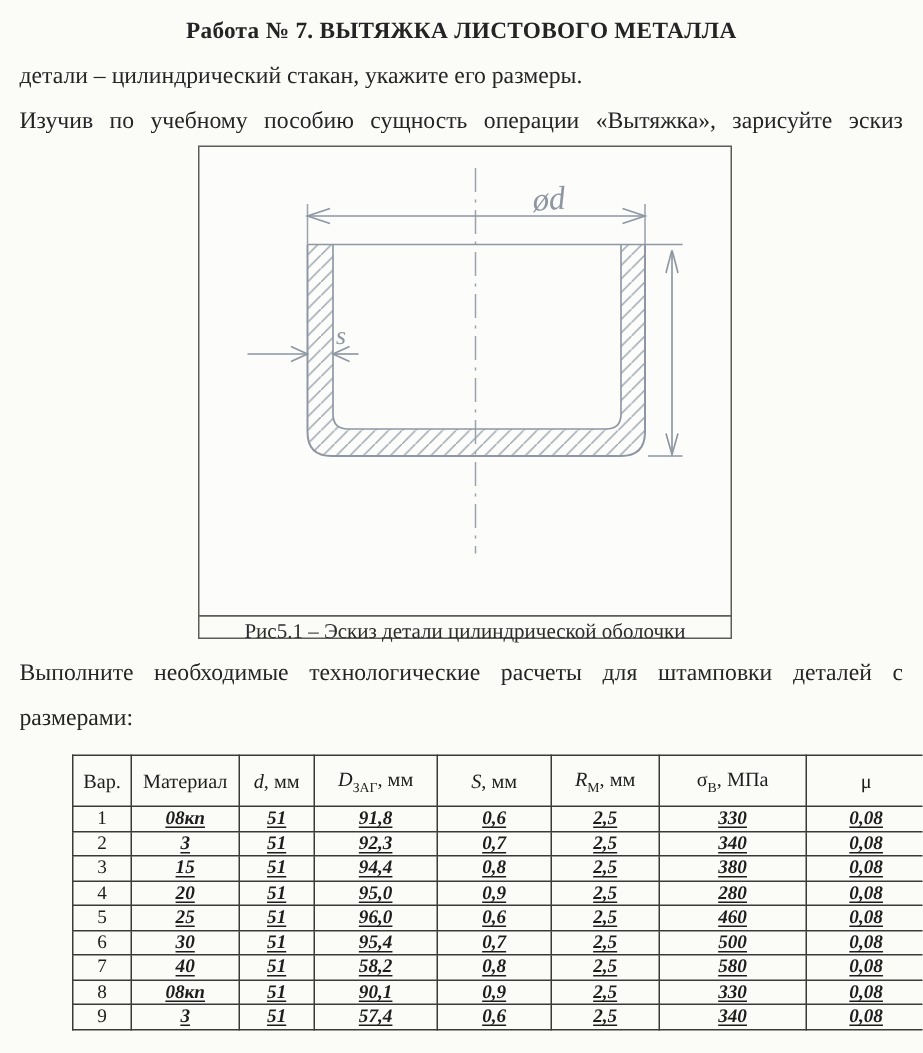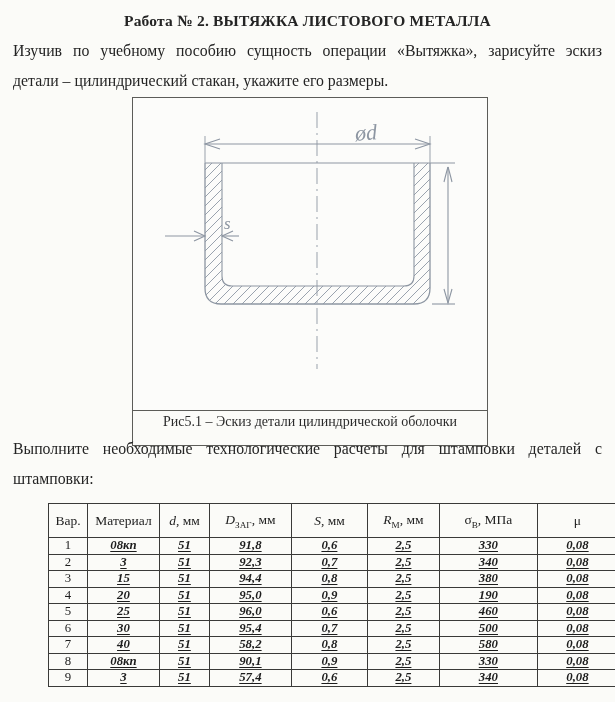--- a/index.html
+++ b/index.html
@@ -19,21 +19,21 @@
   .para .ln.just { text-align:justify; text-align-last:justify; white-space:normal; }
   #intro { top:36px; }
   #task  { top:434px; }
 
   
   .figure-box { position:absolute; left:132px; top:97px; width:356px; }
   .figure-drawing {
     height:314px; border:1px solid #5c5c58; background:#fcfcfa;
   }
   .figure-caption {
-    height:36px; border:1px solid #5c5c58; border-top:1px solid #5c5c58;
+    height:16px; border:1px solid #5c5c58; border-top:1px solid #5c5c58;
     margin-top:-1px; text-align:center; font-size:14px; line-height:22px; color:#2b2b2b;
   }
   svg text { font-family:"Liberation Serif","DejaVu Serif",serif; }
 
   
   .tbl-wrap { position:absolute; left:48px; top:503px; width:570px; }
   table {
     width:100%; border-collapse:collapse; table-layout:fixed;
     font-size:13px; color:#1d1d1d;
   }
@@ -47,25 +47,25 @@
   }
   tbody td.num { font-weight:normal; }
   th i { font-style:italic; }
   th sub, td sub { font-size:0.68em; }
 </style>
 </head>
 <body>
 
 <div class="page">
 
-  <div class="title">Работа № 2. ВЫТЯЖКА ЛИСТОВОГО МЕТАЛЛА</div>
+  <div class="title">Работа № 7. ВЫТЯЖКА ЛИСТОВОГО МЕТАЛЛА</div>
 
   <div class="para" id="intro">
+    <div class="ln">детали – цилиндрический стакан, укажите его размеры.</div>
     <div class="ln just">Изучив по учебному пособию сущность операции «Вытяжка», зарисуйте эскиз</div>
-    <div class="ln">детали – цилиндрический стакан, укажите его размеры.</div>
   </div>
 
   <div class="figure-box">
     <div class="figure-drawing">
       <svg width="354" height="312" viewBox="0 0 354 312">
         <defs>
           <pattern id="hatch" patternUnits="userSpaceOnUse" width="9" height="9">
             <line x1="0" y1="9" x2="9" y2="0" stroke="#9aa3ae" stroke-width="1"></line>
           </pattern>
         </defs>
@@ -106,21 +106,21 @@
           <path d="M100,133 L89,138 L100,143"></path>
         </g>
         <text x="91" y="131" font-size="17" font-style="italic" fill="#8d96a2">s</text>
       </svg>
     </div>
     <div class="figure-caption">Рис5.1 – Эскиз  детали цилиндрической оболочки</div>
   </div>
 
   <div class="para" id="task">
     <div class="ln just">Выполните необходимые технологические расчеты для штамповки деталей с</div>
-    <div class="ln">штамповки:</div>
+    <div class="ln">размерами:</div>
   </div>
 
   <div class="tbl-wrap">
     <table>
       <colgroup>
         <col style="width:6.85%">
           <col style="width:12.65%">
           <col style="width:8.79%">
         <col style="width:14.41%">
           <col style="width:13.36%">
@@ -171,21 +171,21 @@
             <td class="val">380</td>
             <td class="val">0,08</td>
           </tr>
           <tr>
             <td class="num">4</td>
             <td class="val">20</td>
             <td class="val">51</td>
             <td class="val">95,0</td>
             <td class="val">0,9</td>
             <td class="val">2,5</td>
-            <td class="val">190</td>
+            <td class="val">280</td>
             <td class="val">0,08</td>
           </tr>
           <tr>
             <td class="num">5</td>
             <td class="val">25</td>
             <td class="val">51</td>
             <td class="val">96,0</td>
             <td class="val">0,6</td>
             <td class="val">2,5</td>
             <td class="val">460</td>

